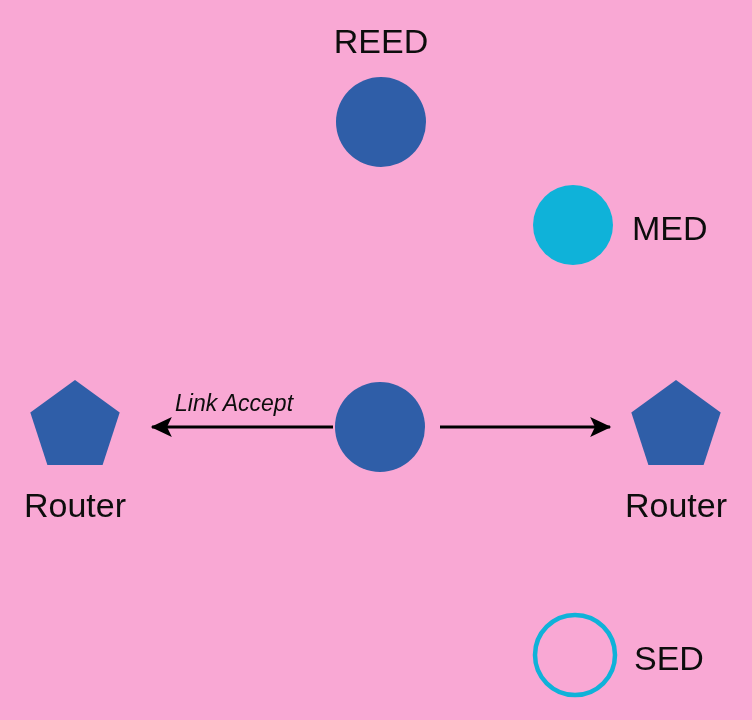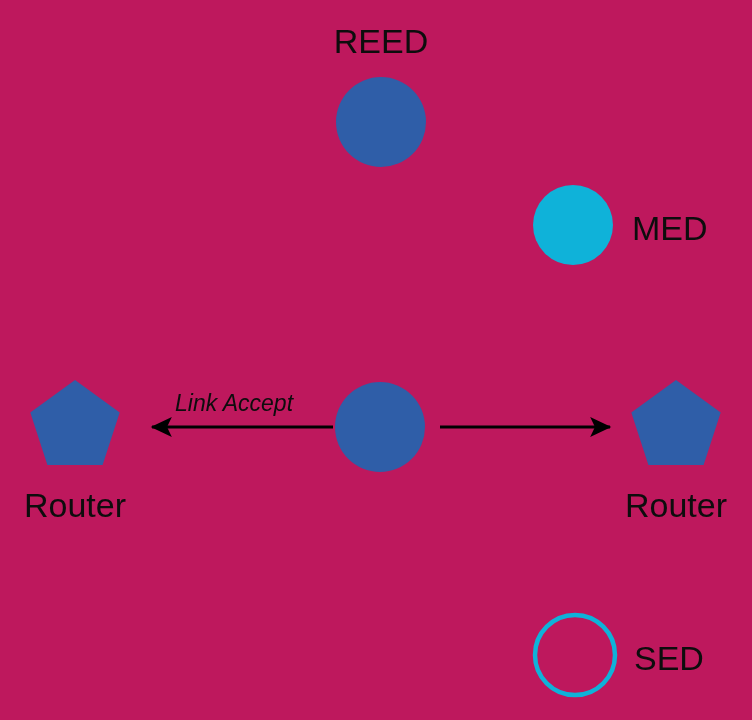--- a/index.html
+++ b/index.html
@@ -8,21 +8,21 @@
     padding: 0;
     background: #ffffff;
   }
   body {
     font-family: "Liberation Sans", sans-serif;
   }
   #diagram-canvas {
     position: relative;
     width: 752px;
     height: 720px;
-    background: #be185d;
+    background: #f9a8d4;
     overflow: hidden;
   }
   #topology-svg {
     position: absolute;
     top: 0;
     left: 0;
     width: 752px;
     height: 720px;
   }
   .node-label {

